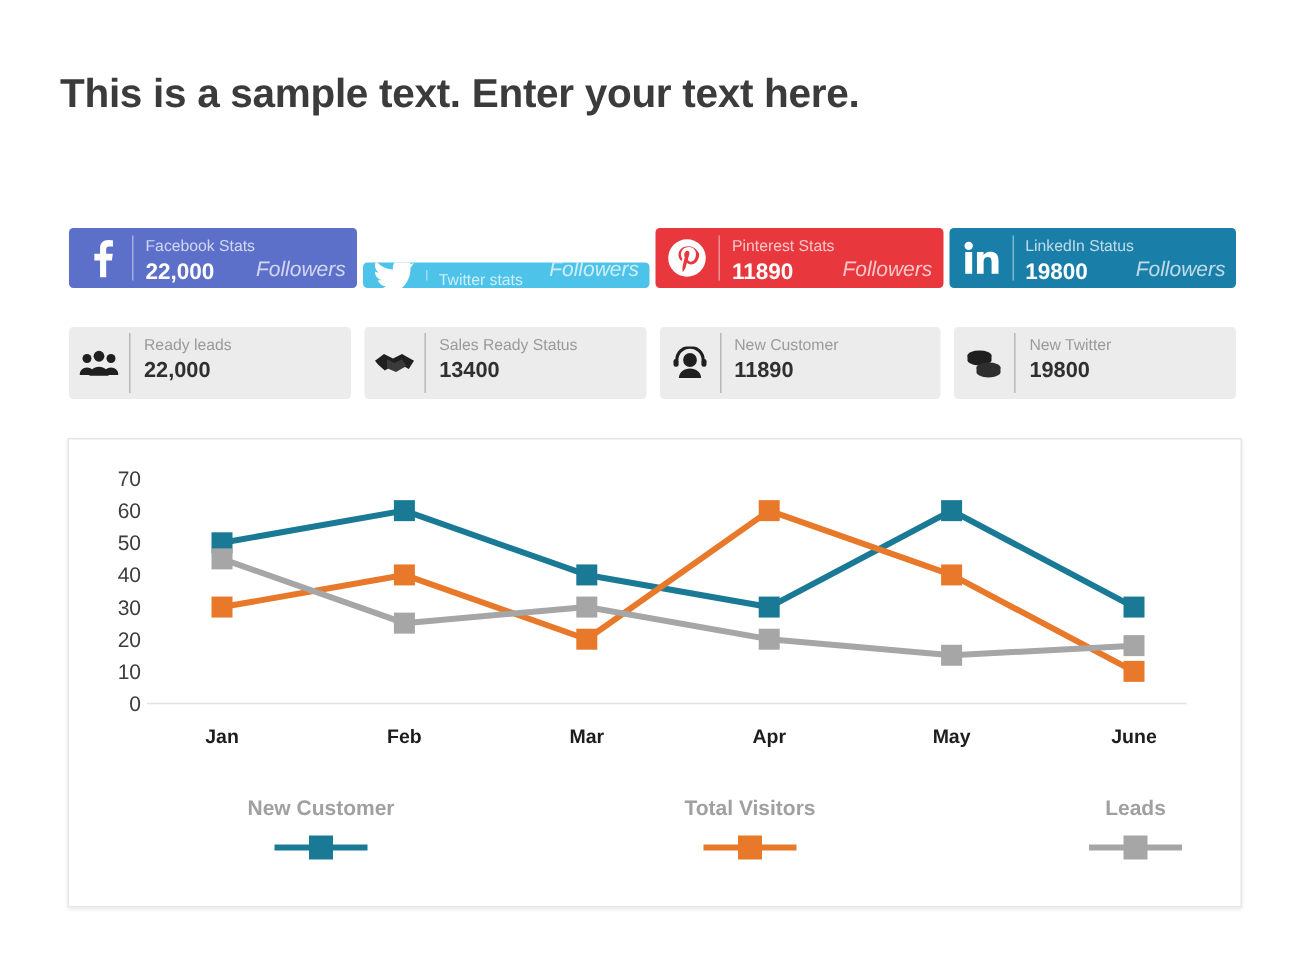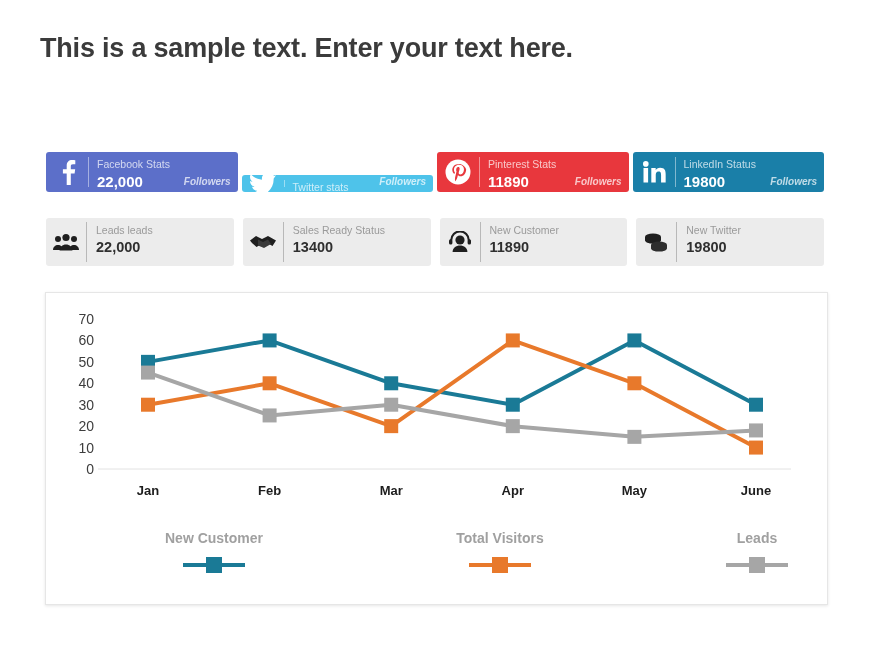--- a/index.html
+++ b/index.html
@@ -12,21 +12,21 @@
     height: 653px;
     position: relative;
     font-family: "Liberation Sans", sans-serif;
     overflow: hidden;
   }
 
   
   #page-title {
     position: absolute;
     left: 40px;
-    top: 33px;
+    top: 47px;
     font-size: 27px;
     font-weight: bold;
     color: #3b3b3b;
     letter-spacing: -0.2px;
     white-space: nowrap;
   }
 
   
   #social-row {
     position: absolute;
@@ -74,23 +74,23 @@
     font-size: 15px;
     font-weight: bold;
     color: #ffffff;
     line-height: 19px;
     margin-top: 1px;
   }
   .social-unit {
     position: absolute;
     right: 7px;
     bottom: 5px;
-    font-size: 10px;
+    font-size: 14px;
     font-style: italic;
-    font-weight: bold;
+    font-weight: normal;
     color: rgba(255,255,255,0.72);
   }
 
   
   #stats-row {
     position: absolute;
     left: 46px;
     top: 218px;
     width: 778px;
     height: 48px;
@@ -249,21 +249,21 @@
         <circle cx="5" cy="6" r="3" fill="#1f1f1f"></circle>
         <circle cx="21" cy="6" r="3" fill="#1f1f1f"></circle>
         <circle cx="13" cy="4.5" r="3.6" fill="#1f1f1f"></circle>
         <path d="M0 17c0-3 2.3-5 5-5s5 2 5 5z" fill="#1f1f1f"></path>
         <path d="M16 17c0-3 2.3-5 5-5s5 2 5 5z" fill="#1f1f1f"></path>
         <path d="M6.6 17.5c0-3.5 2.8-6 6.4-6s6.4 2.5 6.4 6z" fill="#1f1f1f"></path>
       </svg>
     </div>
     <div class="stat-divider"></div>
     <div class="stat-body">
-      <div class="stat-label">Leads leads</div>
+      <div class="stat-label">Ready leads</div>
       <div class="stat-value">22,000</div>
     </div>
   </div>
 
   <div class="stat-card">
     <div class="stat-icon">
       <svg width="28" height="18" viewBox="0 0 28 18" aria-hidden="true">
         <path d="M1 7.5 L7 3 L13 6 L19 3 L27 7.5 L23.5 13 L19 10.5 L15.5 14 L11 12 L7.5 14 L3 10z" fill="#1f1f1f"></path>
         <path d="M9 6.5 L14 9 L19 6.5 L22 11 L15 15 L9 12.5z" fill="#3a3a3a"></path>
       </svg>

